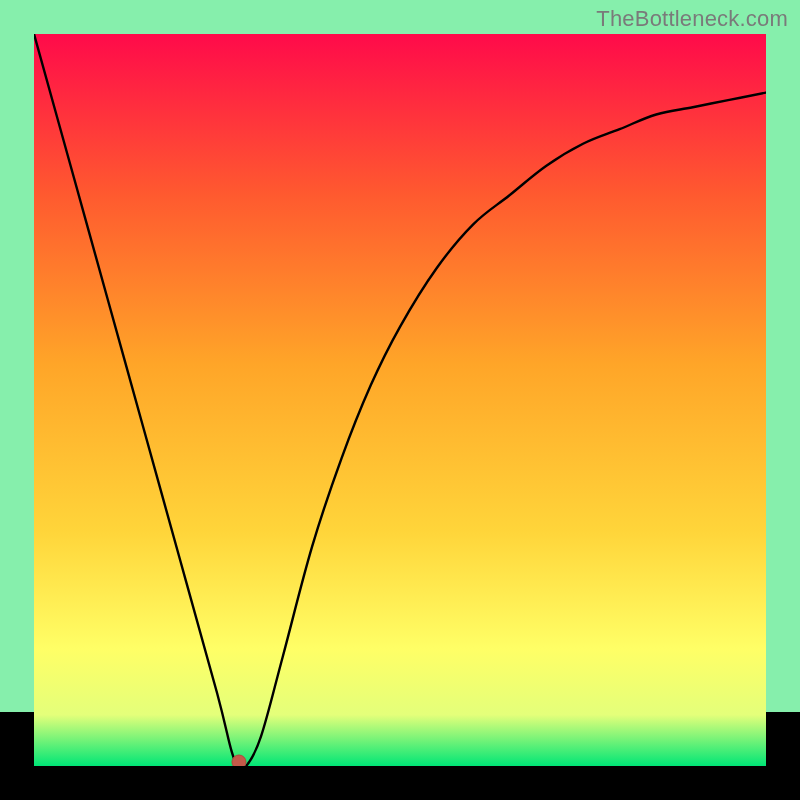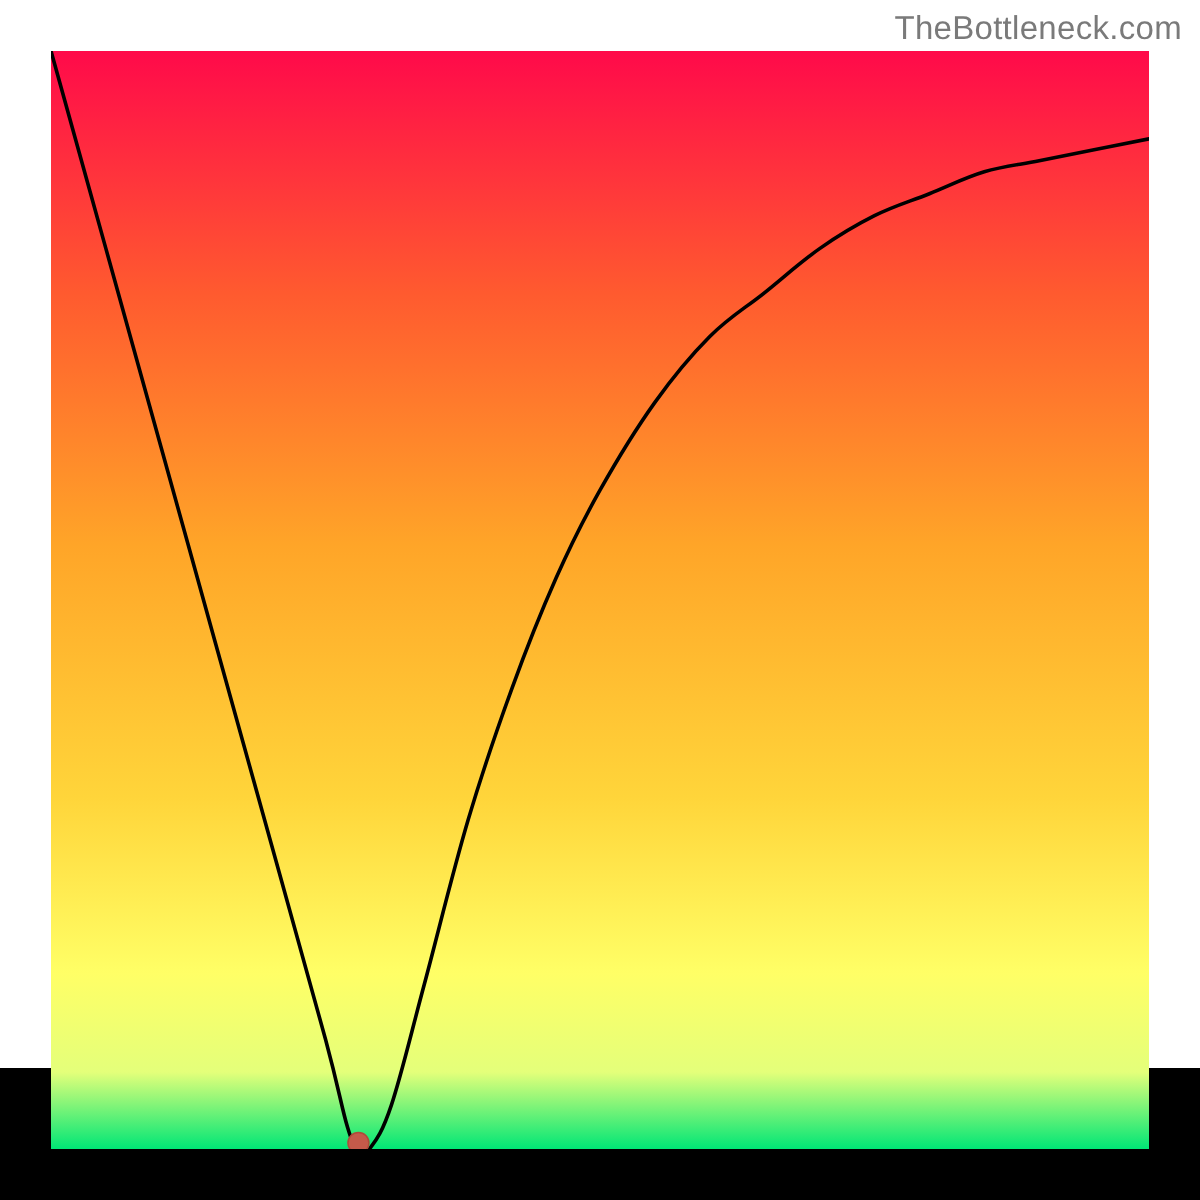--- a/index.html
+++ b/index.html
@@ -8,21 +8,21 @@
     width: 800px;
     height: 800px;
     overflow: hidden;
     background: #000;
     font-family: Arial, Helvetica, sans-serif;
   }
   .frame {
     position: relative;
     width: 800px;
     height: 712px;
-    background: #ffffff;
+    background: #86efac;
   }
   .plot-area {
     position: absolute;
     left: 34px;
     top: 34px;
     width: 732px;
     height: 732px;
     overflow: hidden;
   }
   .watermark {

